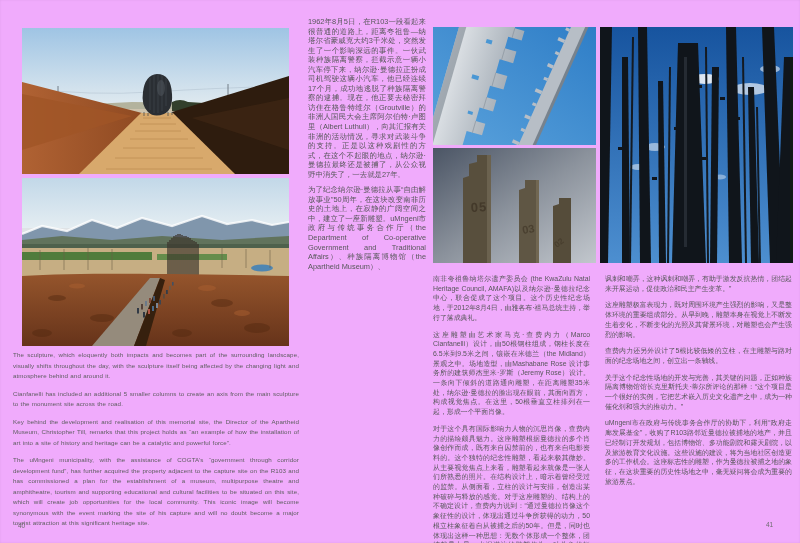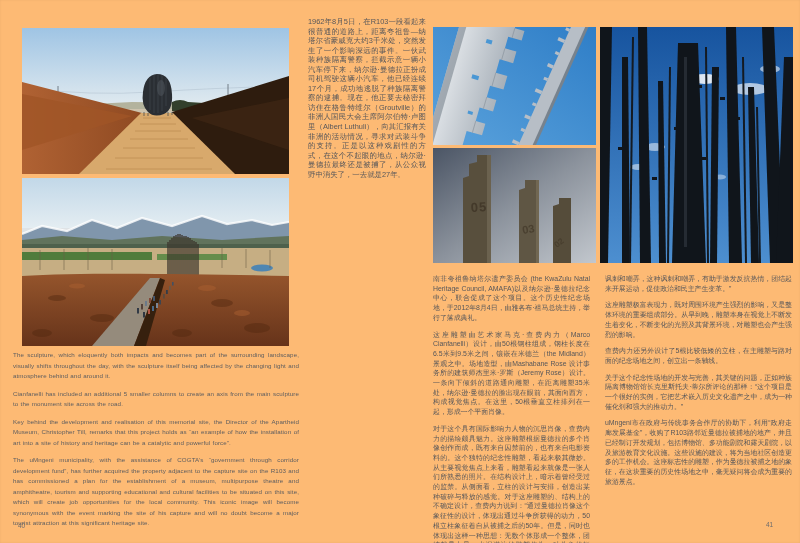--- a/index.html
+++ b/index.html
@@ -5,21 +5,21 @@
   * { box-sizing: border-box; }
   html, body { margin: 0; padding: 0; }
   body {
     width: 800px; height: 543px;
     background: #f2f2f2;
     font-family: "Liberation Sans", sans-serif;
   }
   .spread {
     position: absolute; left: 0; top: 0;
     width: 800px; height: 543px;
-    background: #fdba74; overflow: hidden;
+    background: #f0abfc; overflow: hidden;
     box-shadow: inset 0 0 2px rgba(0,0,0,.08);
   }
   .photo { position: absolute; margin: 0; overflow: hidden; background: #dfe3e6; }
   .photo svg { display: block; width: 100%; height: 100%; }
   .textblock { position: absolute; color: #5d5d5f; text-align: justify; }
   .en { font-size: 6.2px; line-height: 10.5px; letter-spacing: .1px; word-spacing: .4px; }
   .en p { margin: 0 0 7px 0; }
   .cn  { font-size: 7.4px; line-height: 9.55px; color: #57575a; }
   .cn p { margin: 0 0 6px 0; }
   .cn2 { font-size: 6.9px; line-height: 9.7px; color: #57575a; }
@@ -133,20 +133,21 @@
       <p>The sculpture, which eloquently both impacts and becomes part of the surrounding landscape, visually shifts throughout the day, with the sculpture itself being affected by the changing light and atmosphere behind and around it.</p>
       <p>Cianfanelli has included an additional 5 smaller columns to create an axis from the main sculpture to the monument site across the road.</p>
       <p>Key behind the development and realisation of this memorial site, the Director of the Apartheid Museum, Christopher Till, remarks that this project holds as “an example of how the installation of art into a site of history and heritage can be a catalytic and powerful force”.</p>
       <p>The uMngeni municipality, with the assistance of COGTA’s “government through corridor development fund”, has further acquired the property adjacent to the capture site on the R103 and has commissioned a plan for the establishment of a museum, multipurpose theatre and amphitheatre, tourism and supporting educational and cultural facilities to be situated on this site, which will create job opportunities for the local community. This iconic image will become synonymous with the event marking the site of his capture and will no doubt become a major tourist attraction at this significant heritage site.</p>
     </div>
 
     <div class="folio" style="left:18px;top:522px">40</div>
 
     <div class="textblock cn" style="left:308px;top:17px;width:118px">
       <p>1962年8月5日，在R103一段看起来很普通的道路上，距离夸祖鲁—纳塔尔省豪威克大约3千米处，突然发生了一个影响深远的事件。一伙武装种族隔离警察，拦截示意一辆小汽车停下来，纳尔逊·曼德拉正扮成司机驾驶这辆小汽车，他已经连续17个月，成功地逃脱了种族隔离警察的逮捕。现在，他正要去秘密拜访住在格鲁特维尔（Groutville）的非洲人国民大会主席阿尔伯特·卢图里（Albert Luthuli），向其汇报有关非洲的活动情况，寻求对武装斗争的支持。正是以这种戏剧性的方式，在这个不起眼的地点，纳尔逊·曼德拉最终还是被捕了，从公众视野中消失了，一去就是27年。</p>
+      <p>为了纪念纳尔逊·曼德拉从事“自由解放事业”50周年，在这块改变南非历史的土地上，在寂静的广阔空间之中，建立了一座新雕塑。uMngeni市政府与传统事务合作厅（the Department of Co-operative Government and Traditional Affairs）、种族隔离博物馆（the Apartheid Museum）、</p>
     </div>
   </section>
 
   <section>
 
     <figure class="photo" style="left:433px;top:27px;width:163px;height:118px">
       <svg viewBox="0 0 163 118" preserveAspectRatio="none">
         <defs>
           <linearGradient id="skyA" x1="1" y1="0" x2="0" y2="1">
             <stop offset="0" stop-color="#2f7ec7"></stop>

